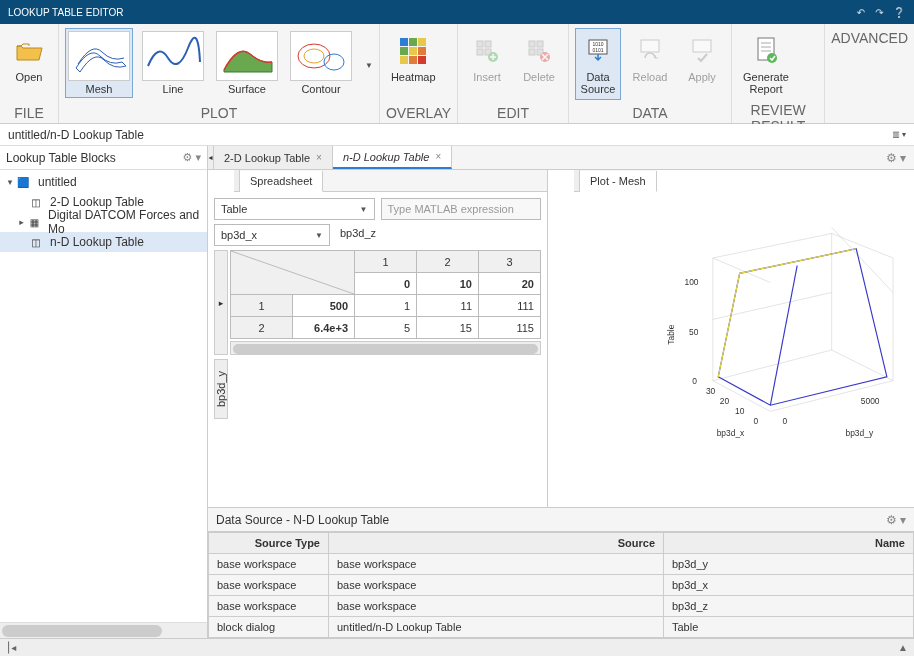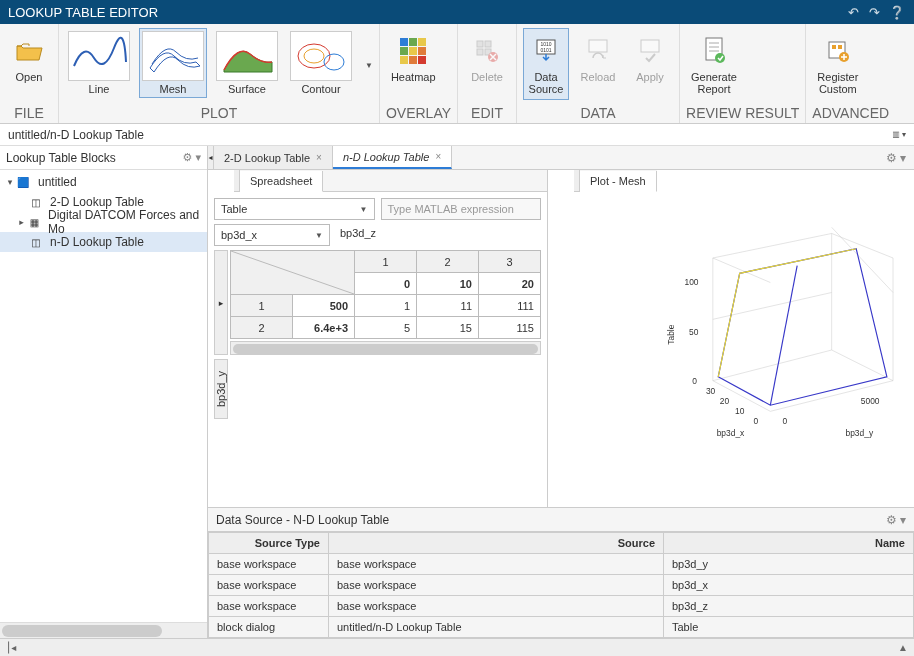--- a/index.html
+++ b/index.html
@@ -1,18 +1,18 @@
 <!DOCTYPE html>
 <html><head>
 <meta charset="utf-8">
 <style>
 * { box-sizing: border-box; margin: 0; padding: 0; }
 body { font-family: "Segoe UI", Arial, sans-serif; font-size: 12px; color: #333; background: #fff; width: 914px; height: 656px; overflow: hidden; display: flex; flex-direction: column; }
 
-.titlebar { background: #0a4b78; color: #fff; height: 24px; display: flex; align-items: center; padding: 0 8px; font-size: 13px; }
+.titlebar { background: #0a4b78; color: #fff; height: 24px; display: flex; align-items: center; padding: 0 8px; font-size: 10px; }
 .titlebar .spacer { flex: 1; }
 .titlebar .tb-icon { margin-left: 10px; opacity: 0.8; cursor: pointer; }
 
 .ribbon { background: #f5f5f5; border-bottom: 1px solid #ccc; display: flex; height: 100px; }
 .rgroup { border-right: 1px solid #ddd; display: flex; flex-direction: column; padding: 4px 6px 0 6px; }
 .rgroup-content { display: flex; align-items: flex-start; flex: 1; gap: 6px; }
 .rgroup-label { font-size: 14px; color: #666; text-align: center; padding: 2px 0; }
 .rbtn { display: flex; flex-direction: column; align-items: center; justify-content: flex-start; min-width: 44px; padding: 4px 4px; cursor: pointer; border: 1px solid transparent; }
 .rbtn.active { background: #dde8f4; border: 1px solid #7aa8d6; }
 .rbtn .icon-box { width: 36px; height: 36px; display: flex; align-items: center; justify-content: center; }
@@ -102,46 +102,46 @@
             </svg>
         </div>
         <div class="label">Open</div>
       </div>
     </div>
     <div class="rgroup-label">FILE</div>
   </div>
 
   <div class="rgroup">
     <div class="rgroup-content">
-      <div class="plot-btn">
-        <div class="plot-thumb">
-          <svg width="58" height="40">
-              <path d="M4 30 Q14 6 24 22 T44 12 T56 26" fill="none" stroke="#2d5fb4" stroke-width="2"></path>
-            </svg>
-        </div>
-        <div class="label">Line</div>
-      </div>
       <div class="plot-btn active">
         <div class="plot-thumb">
           <svg width="58" height="40">
               <g stroke="#2d5fb4" fill="none" stroke-width="1">
             <path d="M6 32 Q20 10 30 20 T52 26"></path>
                 <path d="M8 28 Q22 6 32 16 T54 22"></path>
             <path d="M10 36 Q24 14 34 24 T56 30"></path>
             <path d="M6 32 L10 36"></path>
                 <path d="M30 20 L34 24"></path>
                 <path d="M52 26 L56 30"></path>
           </g>
             </svg>
         </div>
         <div class="label">Mesh</div>
       </div>
       <div class="plot-btn">
         <div class="plot-thumb">
           <svg width="58" height="40">
+              <path d="M4 30 Q14 6 24 22 T44 12 T56 26" fill="none" stroke="#2d5fb4" stroke-width="2"></path>
+            </svg>
+        </div>
+        <div class="label">Line</div>
+      </div>
+      <div class="plot-btn">
+        <div class="plot-thumb">
+          <svg width="58" height="40">
               <path d="M6 34 Q20 8 32 18 T54 26 L54 36 L6 36 Z" fill="#6aa84f" stroke="#387b2a"></path>
               <path d="M6 34 Q20 8 32 18 T54 26" fill="none" stroke="#d43a2f" stroke-width="1.5"></path>
             </svg>
         </div>
         <div class="label">Surface</div>
       </div>
       <div class="plot-btn">
         <div class="plot-thumb">
           <svg width="58" height="40">
               <ellipse cx="22" cy="20" rx="16" ry="12" fill="none" stroke="#d43a2f"></ellipse>
@@ -180,20 +180,33 @@
 
   <div class="rgroup">
     <div class="rgroup-content">
       <div class="rbtn disabled">
         <div class="icon-box">
           <svg width="26" height="26">
               <rect x="3" y="3" width="6" height="6" fill="#ccc" stroke="#999"></rect>
               <rect x="11" y="3" width="6" height="6" fill="#ccc" stroke="#999"></rect>
               <rect x="3" y="11" width="6" height="6" fill="#ccc" stroke="#999"></rect>
               <rect x="11" y="11" width="6" height="6" fill="#ccc" stroke="#999"></rect>
+              <circle cx="19" cy="19" r="5" fill="#5cb85c"></circle>
+              <path d="M19 16 L19 22 M16 19 L22 19" stroke="#fff" stroke-width="1.5"></path>
+            </svg>
+        </div>
+        <div class="label">Insert</div>
+      </div>
+      <div class="rbtn disabled">
+        <div class="icon-box">
+          <svg width="26" height="26">
+              <rect x="3" y="3" width="6" height="6" fill="#ccc" stroke="#999"></rect>
+              <rect x="11" y="3" width="6" height="6" fill="#ccc" stroke="#999"></rect>
+              <rect x="3" y="11" width="6" height="6" fill="#ccc" stroke="#999"></rect>
+              <rect x="11" y="11" width="6" height="6" fill="#ccc" stroke="#999"></rect>
               <circle cx="19" cy="19" r="5" fill="#d9534f"></circle>
               <path d="M16 16 L22 22 M22 16 L16 22" stroke="#fff" stroke-width="1.5"></path>
             </svg>
         </div>
         <div class="label">Delete</div>
       </div>
     </div>
     <div class="rgroup-label">EDIT</div>
   </div>
 
@@ -248,35 +261,20 @@
             </svg>
         </div>
         <div class="label" style="white-space:pre-line">Generate
 Report</div>
       </div>
     </div>
     <div class="rgroup-label">REVIEW RESULT</div>
   </div>
 
   <div class="rgroup" style="border-right:none;">
-    <div class="rgroup-content">
-      <div class="rbtn">
-        <div class="icon-box">
-          <svg width="26" height="26">
-              <rect x="4" y="4" width="16" height="16" fill="#fff" stroke="#777"></rect>
-              <rect x="7" y="7" width="4" height="4" fill="#e8a02d"></rect>
-              <rect x="13" y="7" width="4" height="4" fill="#e8a02d"></rect>
-              <circle cx="19" cy="19" r="5" fill="#e8a02d"></circle>
-              <path d="M19 16 L19 22 M16 19 L22 19" stroke="#fff" stroke-width="1.5"></path>
-            </svg>
-        </div>
-        <div class="label" style="white-space:pre-line">Register
-Custom</div>
-      </div>
-    </div>
     <div class="rgroup-label">ADVANCED</div>
   </div>
 </div>
 
 <div class="path-row">
   <span>untitled/n-D Lookup Table</span>
   <span class="viewdrop">▥ ▾</span>
 </div>
 
 <div class="main">

